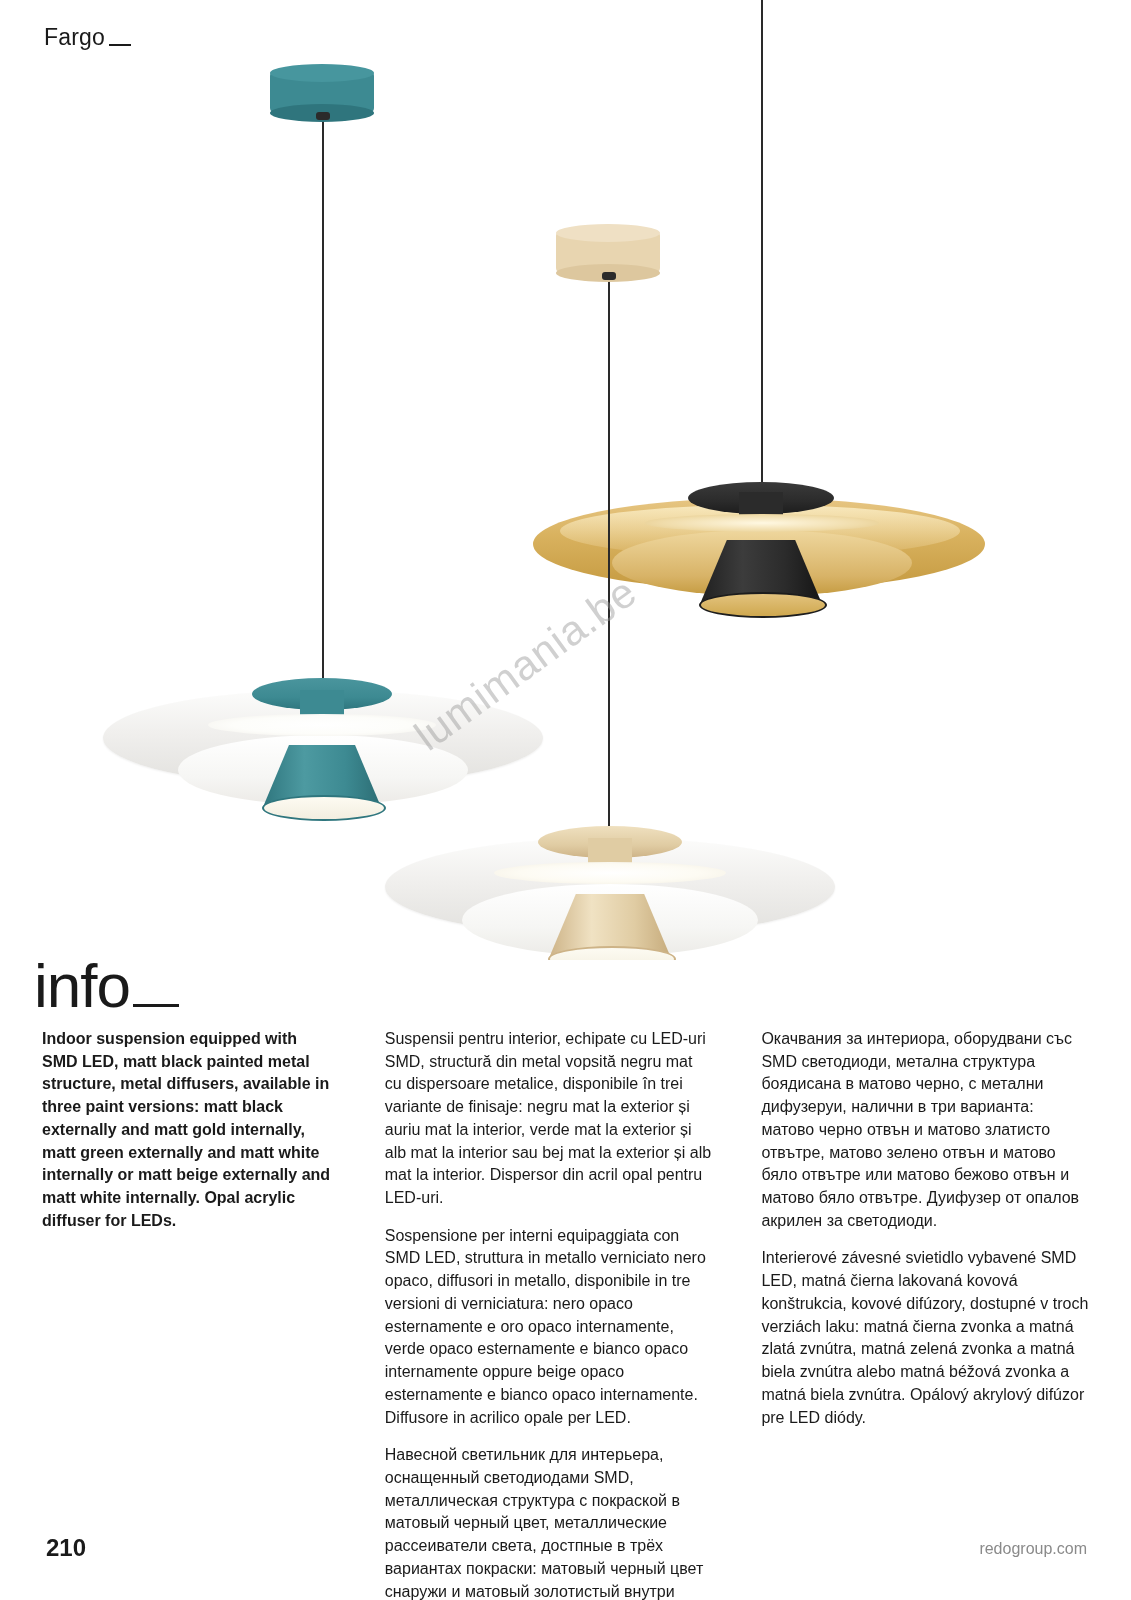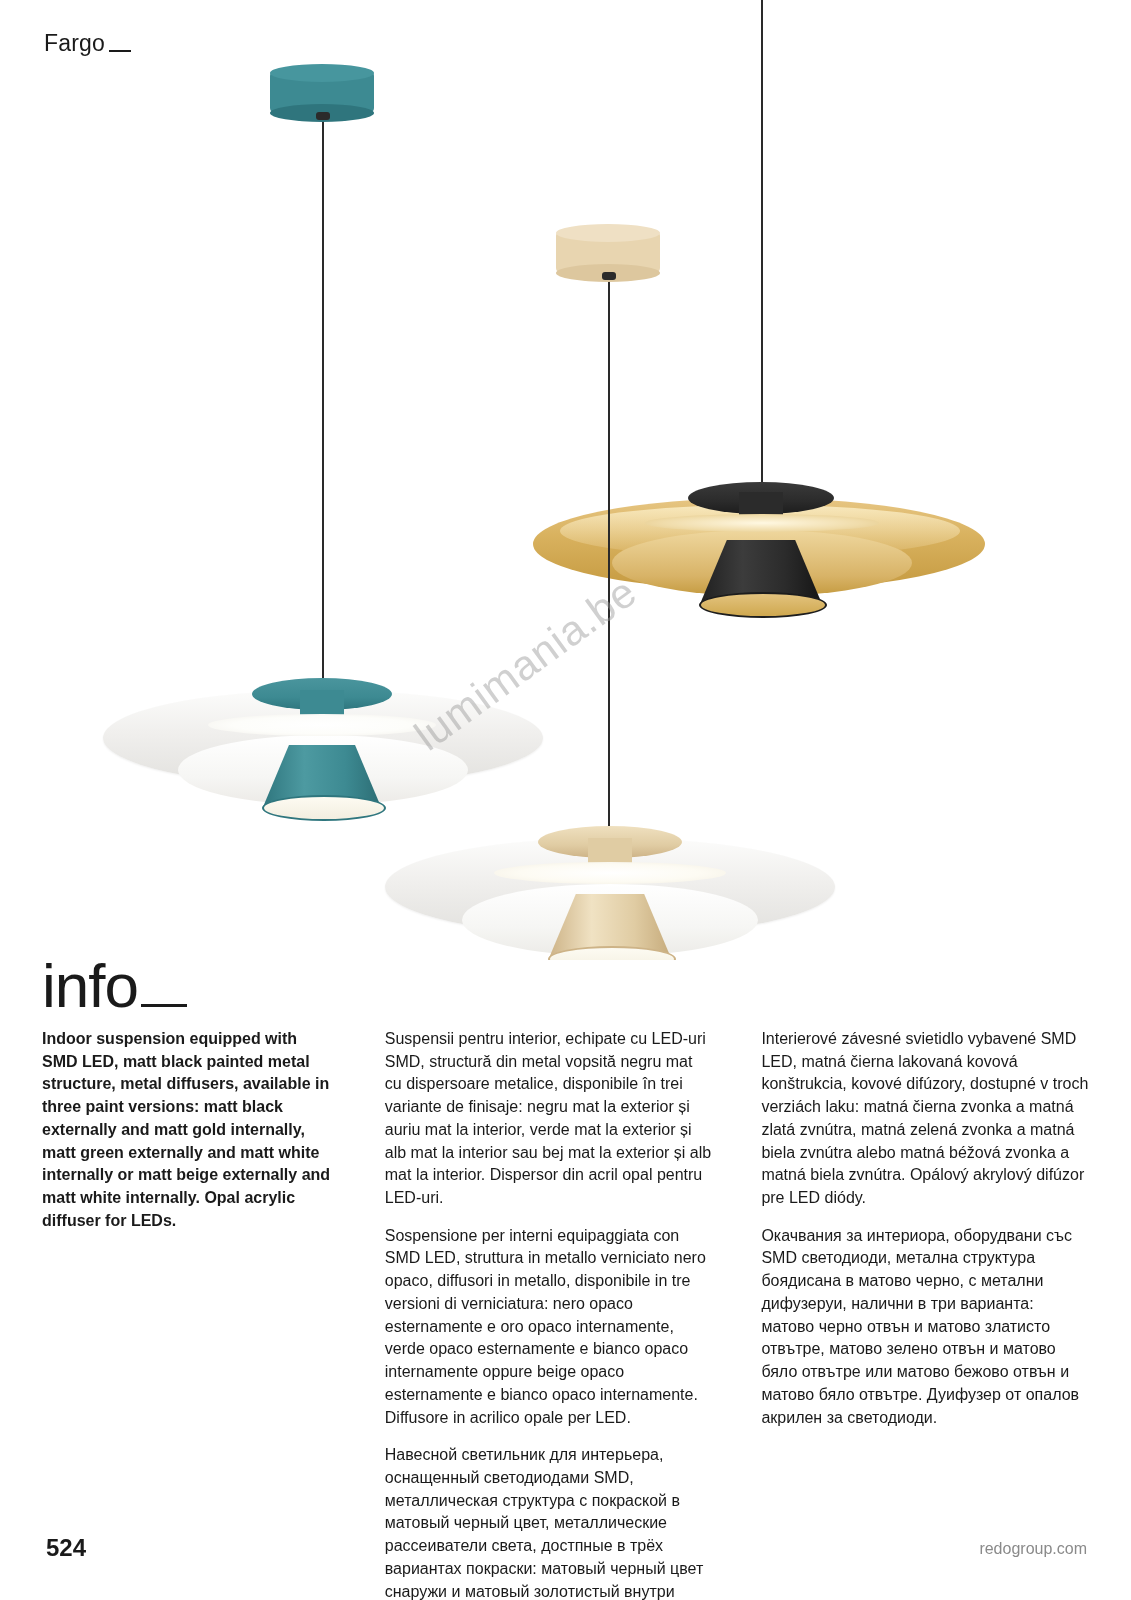--- a/index.html
+++ b/index.html
@@ -12,21 +12,21 @@
     background: #ffffff;
     font-family: "Liberation Sans", sans-serif;
     color: #1a1a1a;
     position: relative;
     overflow: hidden;
   }
 
   
   .brand {
     position: absolute;
-    top: 30px;
+    top: 24px;
     left: 44px;
     font-size: 23px;
     font-weight: 400;
     letter-spacing: 0.2px;
     color: #1a1a1a;
     display: flex;
     align-items: flex-end;
     gap: 4px;
   }
   .brand-underscore {
@@ -82,21 +82,21 @@
     transform: rotate(-36deg);
     font-family: "Liberation Sans", sans-serif;
     letter-spacing: 1px;
     pointer-events: none;
     user-select: none;
   }
 
   
   .info-title {
     position: absolute;
-    left: 42px;
+    left: 34px;
     top: 950px;
     font-size: 62px;
     font-weight: 300;
     letter-spacing: -1px;
     color: #1a1a1a;
     display: flex;
     align-items: flex-end;
   }
   .info-underscore {
     display: inline-block;
@@ -256,20 +256,20 @@
     <p class="bold-block">Indoor suspension equipped with SMD LED, matt black painted metal structure, metal diffusers, available in three paint versions: matt black externally and matt gold internally, matt green externally and matt white internally or matt beige externally and matt white internally. Opal acrylic diffuser for LEDs.</p>
   </div>
 
   <div class="col col2">
     <p>Suspensii pentru interior,  echipate cu LED-uri SMD, structură din metal vopsită negru mat cu dispersoare metalice, disponibile în trei variante de  finisaje: negru mat la exterior și auriu mat la interior, verde mat la exterior și alb mat la interior sau bej mat la exterior și alb mat la interior. Dispersor din acril opal pentru LED-uri.</p>
     <p>Sospensione per interni equipaggiata con SMD LED, struttura in metallo verniciato nero opaco, diffusori in metallo, disponibile in tre versioni di verniciatura: nero opaco esternamente e oro opaco internamente, verde opaco esternamente e bianco opaco internamente oppure beige opaco esternamente e bianco opaco internamente. Diffusore in acrilico opale per LED.</p>
     <p>Навесной светильник для интерьера, оснащенный светодиодами SMD, металлическая структура с покраской в матовый черный цвет, металлические рассеиватели света, достпные в трёх вариантах покраски: матовый черный цвет снаружи и матовый золотистый внутри либо матовый зелёный снаружи и матовый белый внутри или матовый бежевый снаружи и матовый белый внутри. Опаловый акриловый рассеиватель для светодиодов.</p>
   </div>
 
   <div class="col col3">
+    <p>Окачвания за интериора, оборудвани със SMD светодиоди, метална структура боядисана в матово черно, с метални дифузеруи, налични в три варианта: матово черно отвън и матово златисто отвътре, матово зелено отвън и матово бяло отвътре или матово бежово отвън и матово бяло отвътре. Дуифузер от опалов акрилен за светодиоди.</p>
     <p>Interierové závesné svietidlo vybavené SMD LED, matná čierna lakovaná kovová konštrukcia, kovové difúzory, dostupné v troch verziách laku: matná čierna zvonka a matná zlatá zvnútra, matná zelená zvonka a matná biela zvnútra alebo matná béžová zvonka a matná biela zvnútra. Opálový akrylový difúzor pre LED diódy.</p>
-    <p>Окачвания за интериора, оборудвани със SMD светодиоди, метална структура боядисана в матово черно, с метални дифузеруи, налични в три варианта: матово черно отвън и матово златисто отвътре, матово зелено отвън и матово бяло отвътре или матово бежово отвън и матово бяло отвътре. Дуифузер от опалов акрилен за светодиоди.</p>
-  </div>
-
-</div>
-
-<div class="page-number">524</div>
+  </div>
+
+</div>
+
+<div class="page-number">210</div>
 <div class="site">redogroup.com</div>
 
 </body></html>

